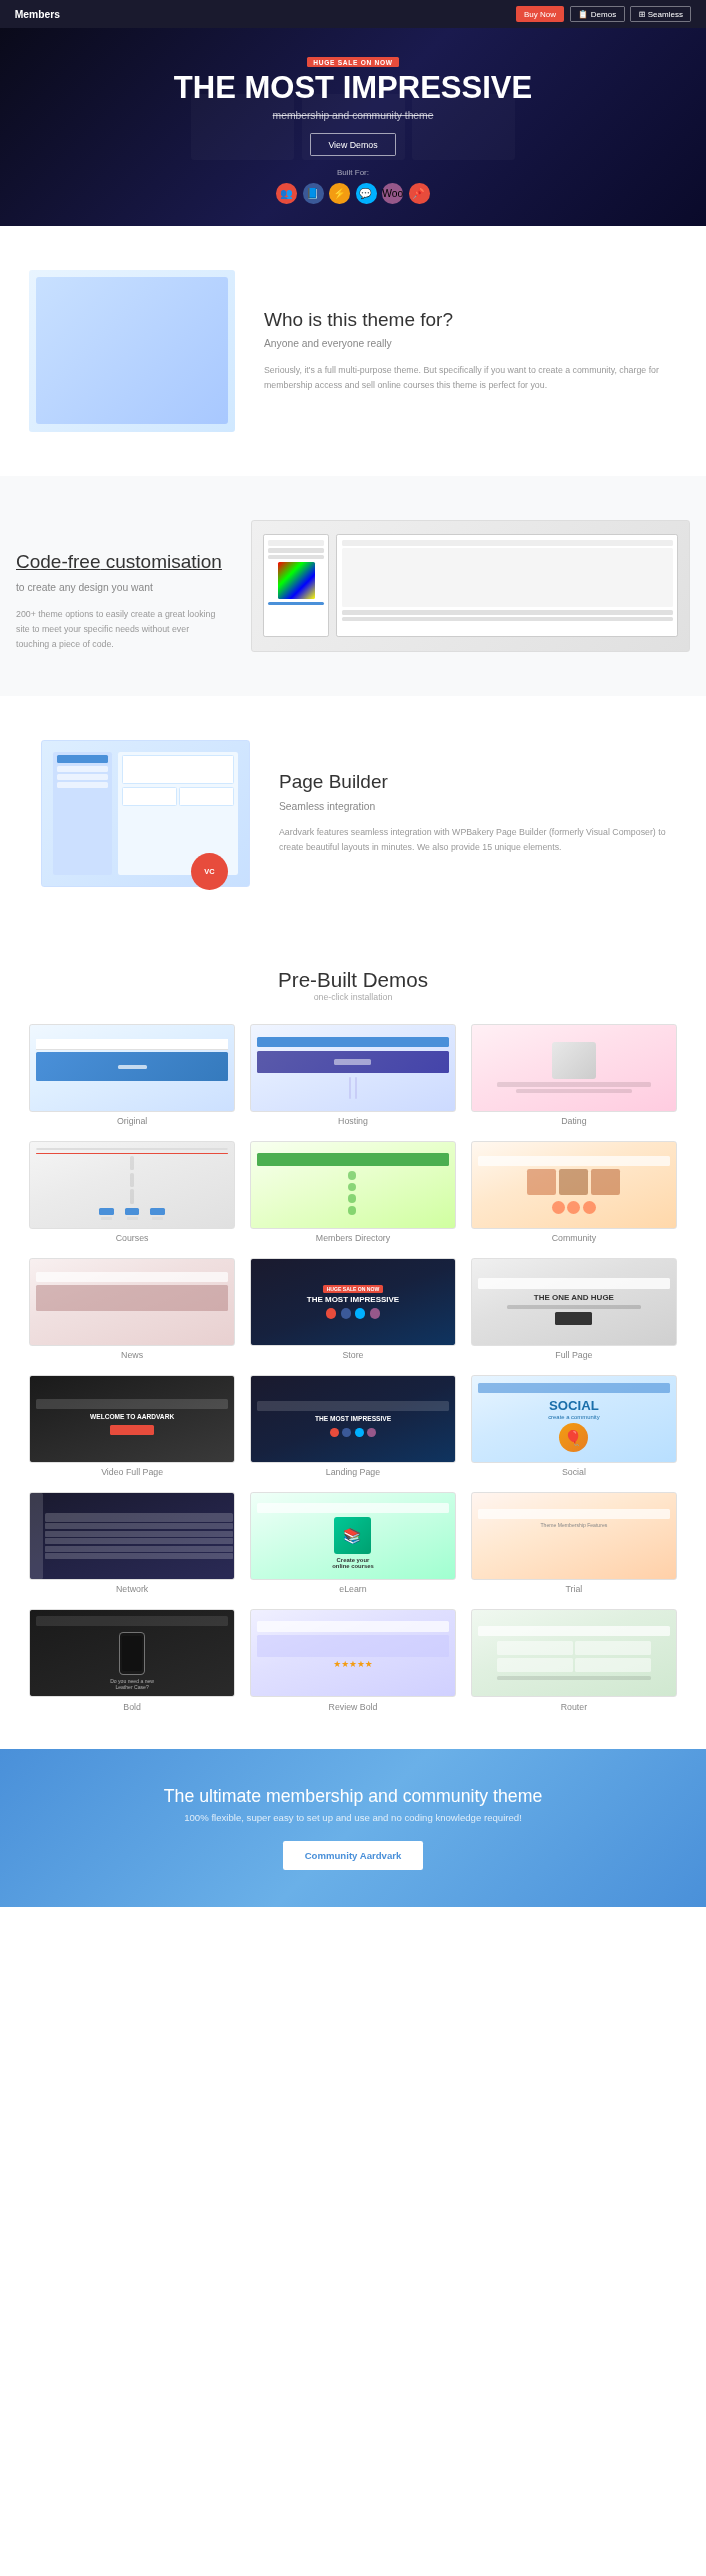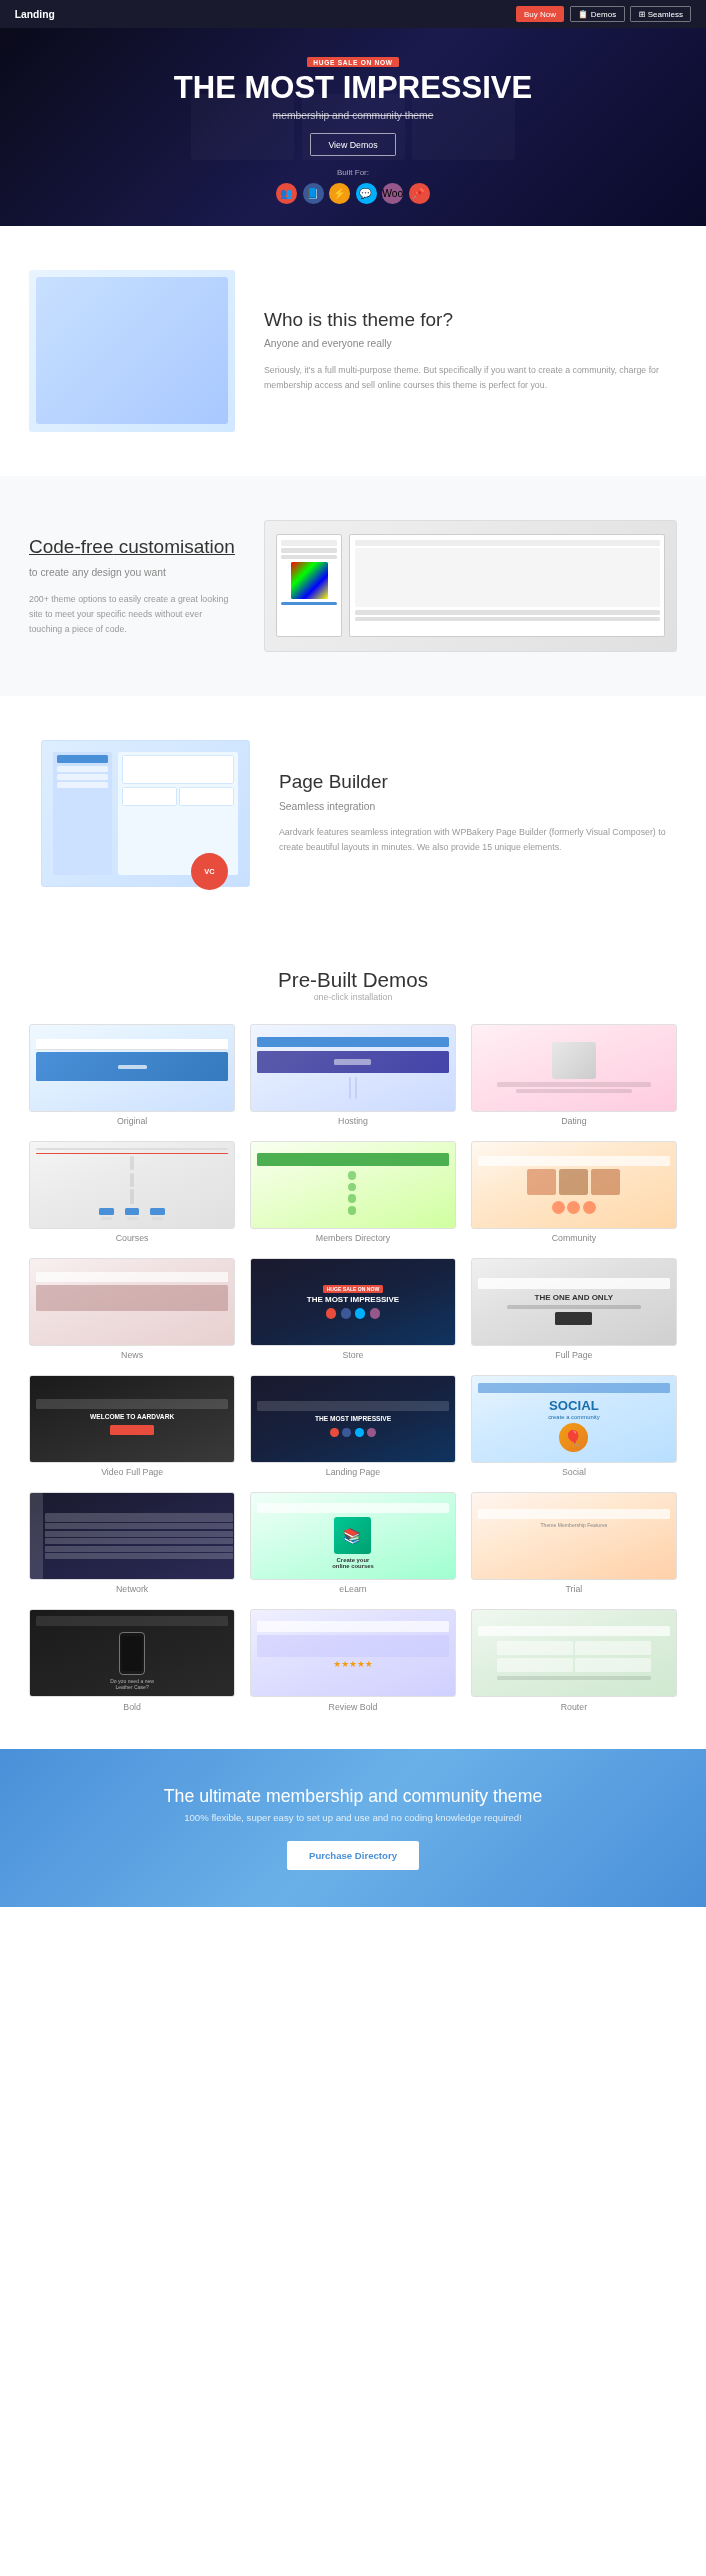--- a/index.html
+++ b/index.html
@@ -171,23 +171,23 @@
     }
     .who-text p {
       font-size: 8.8px;
       color: #999;
       line-height: 1.7;
     }
 
     
     .code-section {
       display: flex;
-      align-items: center;
+      align-items: flex-end;
       gap: 29px;
-      padding: 44px 29px;
+      padding: 44px 16px;
       background: #f8f9fa;
     }
     .code-text {
       flex: 0 0 206px;
     }
     .code-text h2 {
       font-size: 19px;
       font-weight: 300;
       color: #333;
       margin-bottom: 4.4px;
@@ -568,21 +568,21 @@
       flex: 1;
       height: 11.8px;
       background: rgba(0,0,0,0.05);
       border-radius: 0.7px;
     }
   </style>
 </head>
 <body>
 
 <nav class="navbar">
-  <span class="navbar-brand">Landing</span>
+  <span class="navbar-brand">Members</span>
   <div class="navbar-actions">
     <button class="navbar-btn primary">Buy Now</button>
     <button class="navbar-btn">📋 Demos</button>
     <button class="navbar-btn">⊞ Seamless</button>
   </div>
 </nav>
 
 <section class="hero">
   <div class="hero-screenshots">
     <div class="hero-screenshot-placeholder"></div>
@@ -827,21 +827,21 @@
           </div>
         </div>
       </div>
       <p class="demo-label">Store</p>
     </div>
 
     <div class="demo-item">
       <div class="demo-thumb thumb-fullpage">
         <div class="demo-thumb-content">
           <div style="height:10.3px;background:rgba(255,255,255,0.8);width:100%;border-radius:1.5px;margin-bottom:4.4px;"></div>
-          <div class="fullpage-text">THE ONE AND ONLY</div>
+          <div class="fullpage-text">THE ONE AND HUGE</div>
           <div style="height:4.4px;background:rgba(0,0,0,0.15);width:70%;border-radius:1.5px;margin:2.9px auto;"></div>
           <div style="height:13.2px;background:#333;width:37px;border-radius:1.5px;margin:0 auto;"></div>
         </div>
       </div>
       <p class="demo-label">Full Page</p>
     </div>
 
     <div class="demo-item">
       <div class="demo-thumb thumb-videofull">
         <div class="demo-thumb-content">
@@ -968,15 +968,15 @@
       </div>
       <p class="demo-label">Router</p>
     </div>
 
   </div>
 </section>
 
 <footer class="footer-cta">
   <h2>The ultimate membership and community theme</h2>
   <p>100% flexible, super easy to set up and use and no coding knowledge required!</p>
-  <button class="footer-cta-btn">Purchase Directory</button>
+  <button class="footer-cta-btn">Community Aardvark</button>
 </footer>
 
 
 </body></html>

